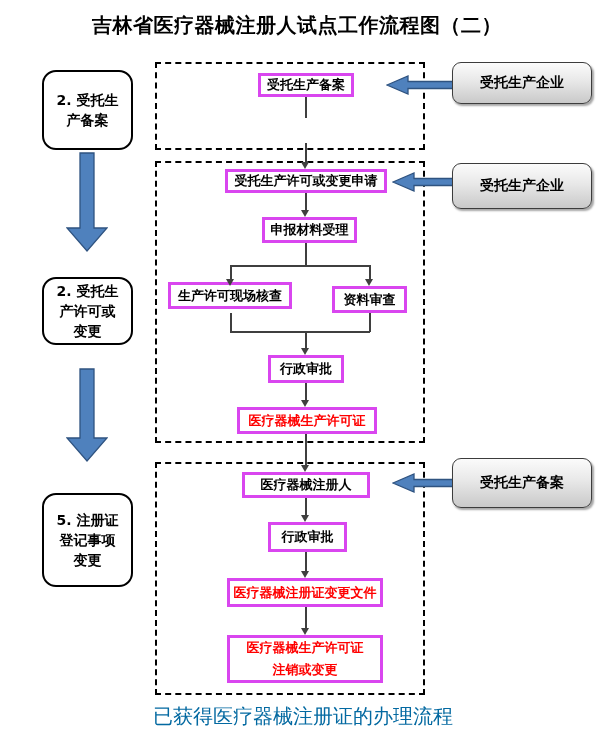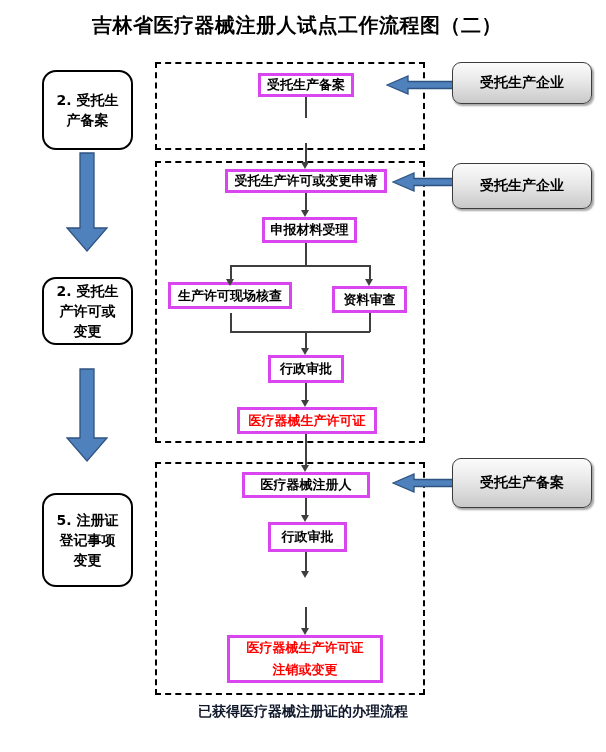--- a/index.html
+++ b/index.html
@@ -5,21 +5,21 @@
   :root{
     --red:#ff0000; --blue:#4f81bd; --blue-dark:#2f5380; --line:#3f3f3f;
   }
   html,body{margin:0;padding:0;background:#ffffff;}
   body{font-family:"DejaVu Sans","Liberation Sans",sans-serif;}
   #canvas{position:relative;width:606px;height:752px;background:#ffffff;overflow:hidden;}
 
   .title{position:absolute;left:0;right:12px;top:12px;text-align:center;
          font-size:20px;font-weight:bold;color:#000;letter-spacing:0.5px;}
   .caption{position:absolute;left:0;right:0;top:703px;text-align:center;
-         font-size:14px;font-weight:bold;color:#0f172a;}
+         font-size:20px;font-weight:normal;color:#0369a1;}
 
   .stage{position:absolute;left:42px;width:91px;border:2.5px solid #000;border-radius:14px;
          background:#fff;display:flex;align-items:center;justify-content:center;
          font-size:14px;font-weight:600;color:#000;text-align:center;
          white-space:pre-line;line-height:1.45;box-sizing:border-box;}
 
   .dashed{position:absolute;left:155px;width:270px;border:2px dashed #000;box-sizing:border-box;}
 
   .node{position:absolute;background:#fff;border:3px solid #d946ef;box-sizing:border-box;
         display:flex;align-items:center;justify-content:center;text-align:center;
@@ -81,20 +81,21 @@
 
   <div class="node" style="left:225px;top:169px;width:162px;height:24px;">受托生产许可或变更申请</div>
   <div class="node" style="left:262px;top:217px;width:95px;height:26px;">申报材料受理</div>
   <div class="node" style="left:168px;top:282px;width:124px;height:27px;">生产许可现场核查</div>
   <div class="node" style="left:332px;top:286px;width:75px;height:27px;">资料审查</div>
   <div class="node" style="left:268px;top:355px;width:76px;height:28px;">行政审批</div>
   <div class="node red" style="left:237px;top:407px;width:140px;height:27px;">医疗器械生产许可证</div>
 
   <div class="node" style="left:242px;top:472px;width:128px;height:26px;">医疗器械注册人</div>
   <div class="node" style="left:268px;top:522px;width:79px;height:30px;">行政审批</div>
+  <div class="node red" style="left:227px;top:578px;width:156px;height:29px;">医疗器械注册证变更文件</div>
   <div class="node red two-line" style="left:227px;top:635px;width:156px;height:48px;">医疗器械生产许可证
 注销或变更</div>
 
   <div class="vline" style="left:305px;top:97px;height:21px;"></div>
   <div class="vline" style="left:305px;top:143px;height:19px;"></div>
   <div class="ah" style="left:301px;top:162px;"></div>
   <div class="vline" style="left:305px;top:193px;height:17px;"></div>
   <div class="ah" style="left:301px;top:210px;"></div>
   <div class="vline" style="left:305px;top:243px;height:22px;"></div>
   <div class="hline" style="left:230px;top:265px;width:140px;"></div>

